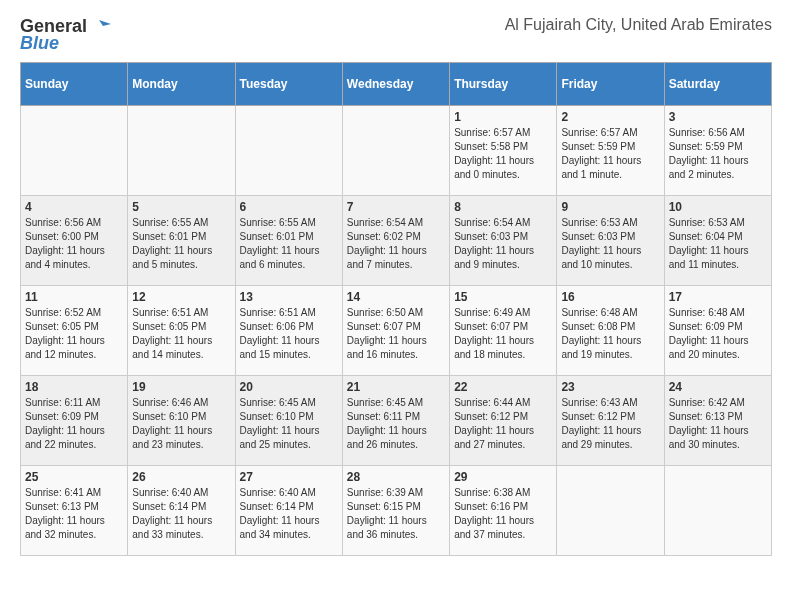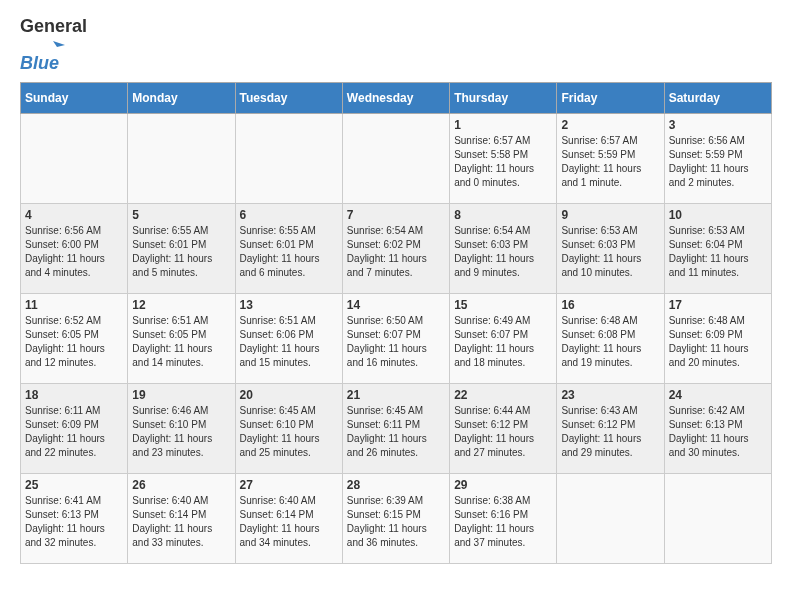--- a/index.html
+++ b/index.html
@@ -18,21 +18,20 @@
     }
     .logo {
       display: flex;
       flex-direction: column;
       align-items: flex-start;
     }
     .logo-row {
       display: flex;
       align-items: center;
       gap: 2px;
-      flex-direction: column;
     }
     .title-area {
       text-align: right;
     }
     .month-title {
       font-size: 36px;
       font-weight: bold;
       color: #333;
       line-height: 1.1;
     }
@@ -43,21 +42,21 @@
     table {
       width: 100%;
       border-collapse: collapse;
       table-layout: fixed;
     }
     thead tr th {
       background-color: #3a7fc1;
       color: #fff;
       font-size: 12px;
       font-weight: bold;
-      padding: 8px 4px;
+      padding: 14px 4px;
       text-align: left;
       border: 1px solid #aaa;
     }
     tbody tr td {
       vertical-align: top;
       border: 1px solid #ccc;
       padding: 4px 4px;
       font-size: 10px;
       color: #333;
       height: 90px;
@@ -89,20 +88,21 @@
     <div class="logo-row">
       <span style="font-size:18px;font-weight:bold;color:#333;">General</span>
       <svg width="22" height="18" viewBox="0 0 22 18">
         <polygon points="10,2 22,6 14,8" fill="#3a7fc1"></polygon>
         <polygon points="10,2 18,14 14,8" fill="#1a5fa0"></polygon>
       </svg>
     </div>
     <span style="font-size:18px;font-weight:bold;color:#3a7fc1;margin-top:-4px;font-style:italic;">Blue</span>
   </div>
   <div class="title-area">
+    <div class="location-title">Al Fujairah City, United Arab Emirates</div>
   </div>
 </div>
 
 <table>
   <thead>
     <tr id="header-row">
         <th>Sunday</th>
         <th>Monday</th>
         <th>Tuesday</th>
         <th>Wednesday</th>

